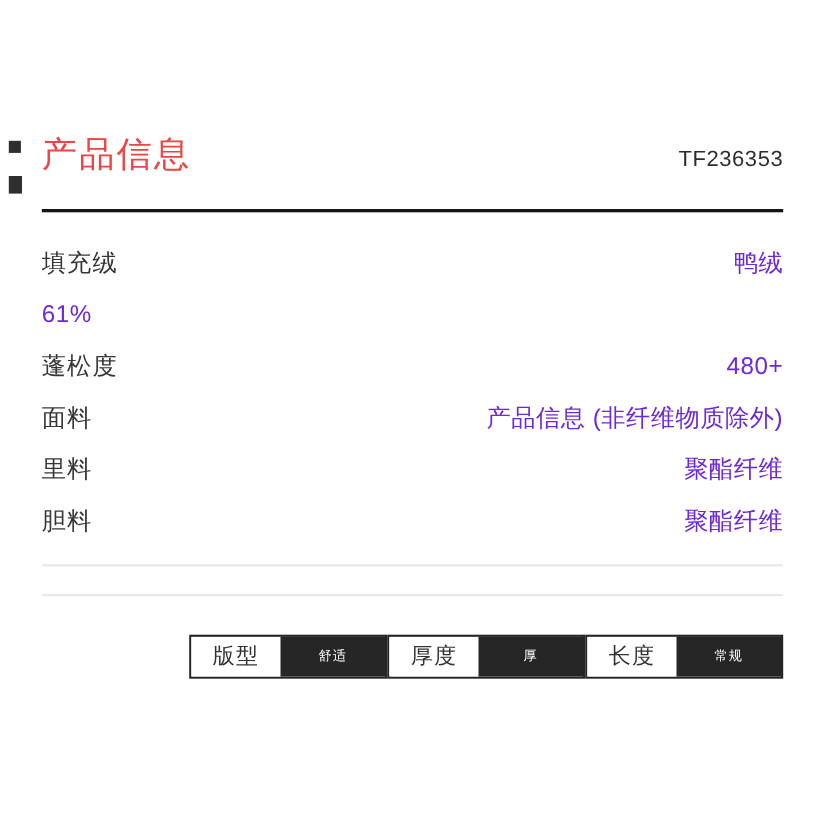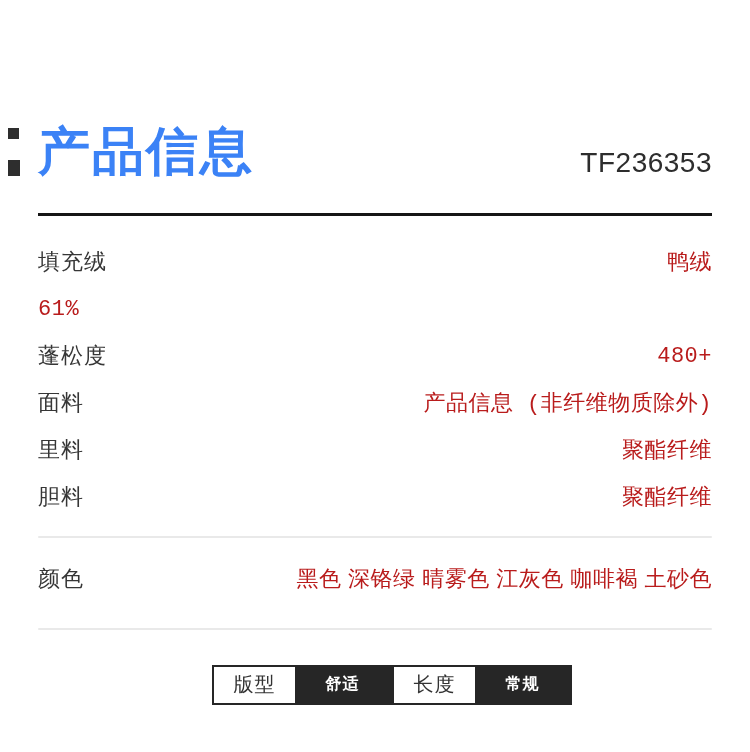--- a/index.html
+++ b/index.html
@@ -20,58 +20,57 @@
 
   .content { padding: 0 38px; }
 
   .header-row {
     margin-top: 122px;
     display: flex;
     justify-content: space-between;
     align-items: flex-end;
   }
   .page-title {
-    font-size: 52px;
+    font-size: 32px;
     line-height: 1.15;
-    font-weight: 700;
-    color: #3b82f6;
+    font-weight: 400;
+    color: #ef4444;
     letter-spacing: 2px;
   }
   .product-code {
-    font-size: 28px;
+    font-size: 20px;
     line-height: 1.1;
     font-weight: 400;
     color: #2d2d2d;
     margin-bottom: 3px;
     letter-spacing: 0.5px;
   }
 
   .divider-dark {
     margin-top: 31px;
     height: 3px;
     background: #161616;
   }
 
   .spec-table { margin-top: 23px; }
   .spec-row {
     height: 47px;
     display: flex;
     justify-content: space-between;
     align-items: center;
-    font-family: Liberation Mono, monospace;
   }
   .spec-label {
     font-size: 22px;
     color: #363636;
     letter-spacing: 1px;
     white-space: nowrap;
   }
   .spec-value {
     font-size: 22px;
-    color: #b91c1c;
+    color: #6d28d9;
     letter-spacing: 0.5px;
     white-space: nowrap;
     text-align: right;
   }
 
   .divider-light {
     height: 2px;
     background: #e9e9e9;
     border-radius: 1px;
   }
@@ -82,21 +81,21 @@
     margin-top: 18px;
     height: 47px;
     display: flex;
     justify-content: space-between;
     align-items: center;
   }
 
   .badges-row {
     margin-top: 35px;
     display: flex;
-    justify-content: center;
+    justify-content: flex-end;
     padding-left: 34px;
   }
   .badge {
     width: 180px;
     height: 40px;
     border: 2px solid #262626;
     display: flex;
     background: #ffffff;
   }
   .badge-label {
@@ -107,22 +106,22 @@
     font-size: 20px;
     color: #333333;
     letter-spacing: 1px;
     background: #ffffff;
   }
   .badge-value {
     flex: 1 1 auto;
     display: flex;
     align-items: center;
     justify-content: center;
-    font-size: 16px;
-    font-weight: 700;
+    font-size: 12px;
+    font-weight: 400;
     color: #ffffff;
     letter-spacing: 1px;
     background: #262626;
   }
 </style>
 </head>
 <body>
 
 <div class="page">
 
@@ -159,31 +158,31 @@
         <span class="spec-value">聚酯纤维</span>
       </div>
       <div class="spec-row">
         <span class="spec-label">胆料</span>
         <span class="spec-value">聚酯纤维</span>
       </div>
     </div>
 
     <div class="divider-light one"></div>
 
-    <div class="color-row">
-      <span class="spec-label">颜色</span>
-      <span class="spec-value">黑色 深铬绿 晴雾色 江灰色 咖啡褐 土砂色</span>
-    </div>
 
     <div class="divider-light two"></div>
 
     <div class="badges-row">
       <div class="badge">
         <span class="badge-label">版型</span>
         <span class="badge-value">舒适</span>
+      </div>
+      <div class="badge">
+        <span class="badge-label">厚度</span>
+        <span class="badge-value">厚</span>
       </div>
       <div class="badge">
         <span class="badge-label">长度</span>
         <span class="badge-value">常规</span>
       </div>
     </div>
 
   </div>
 </div>
 

